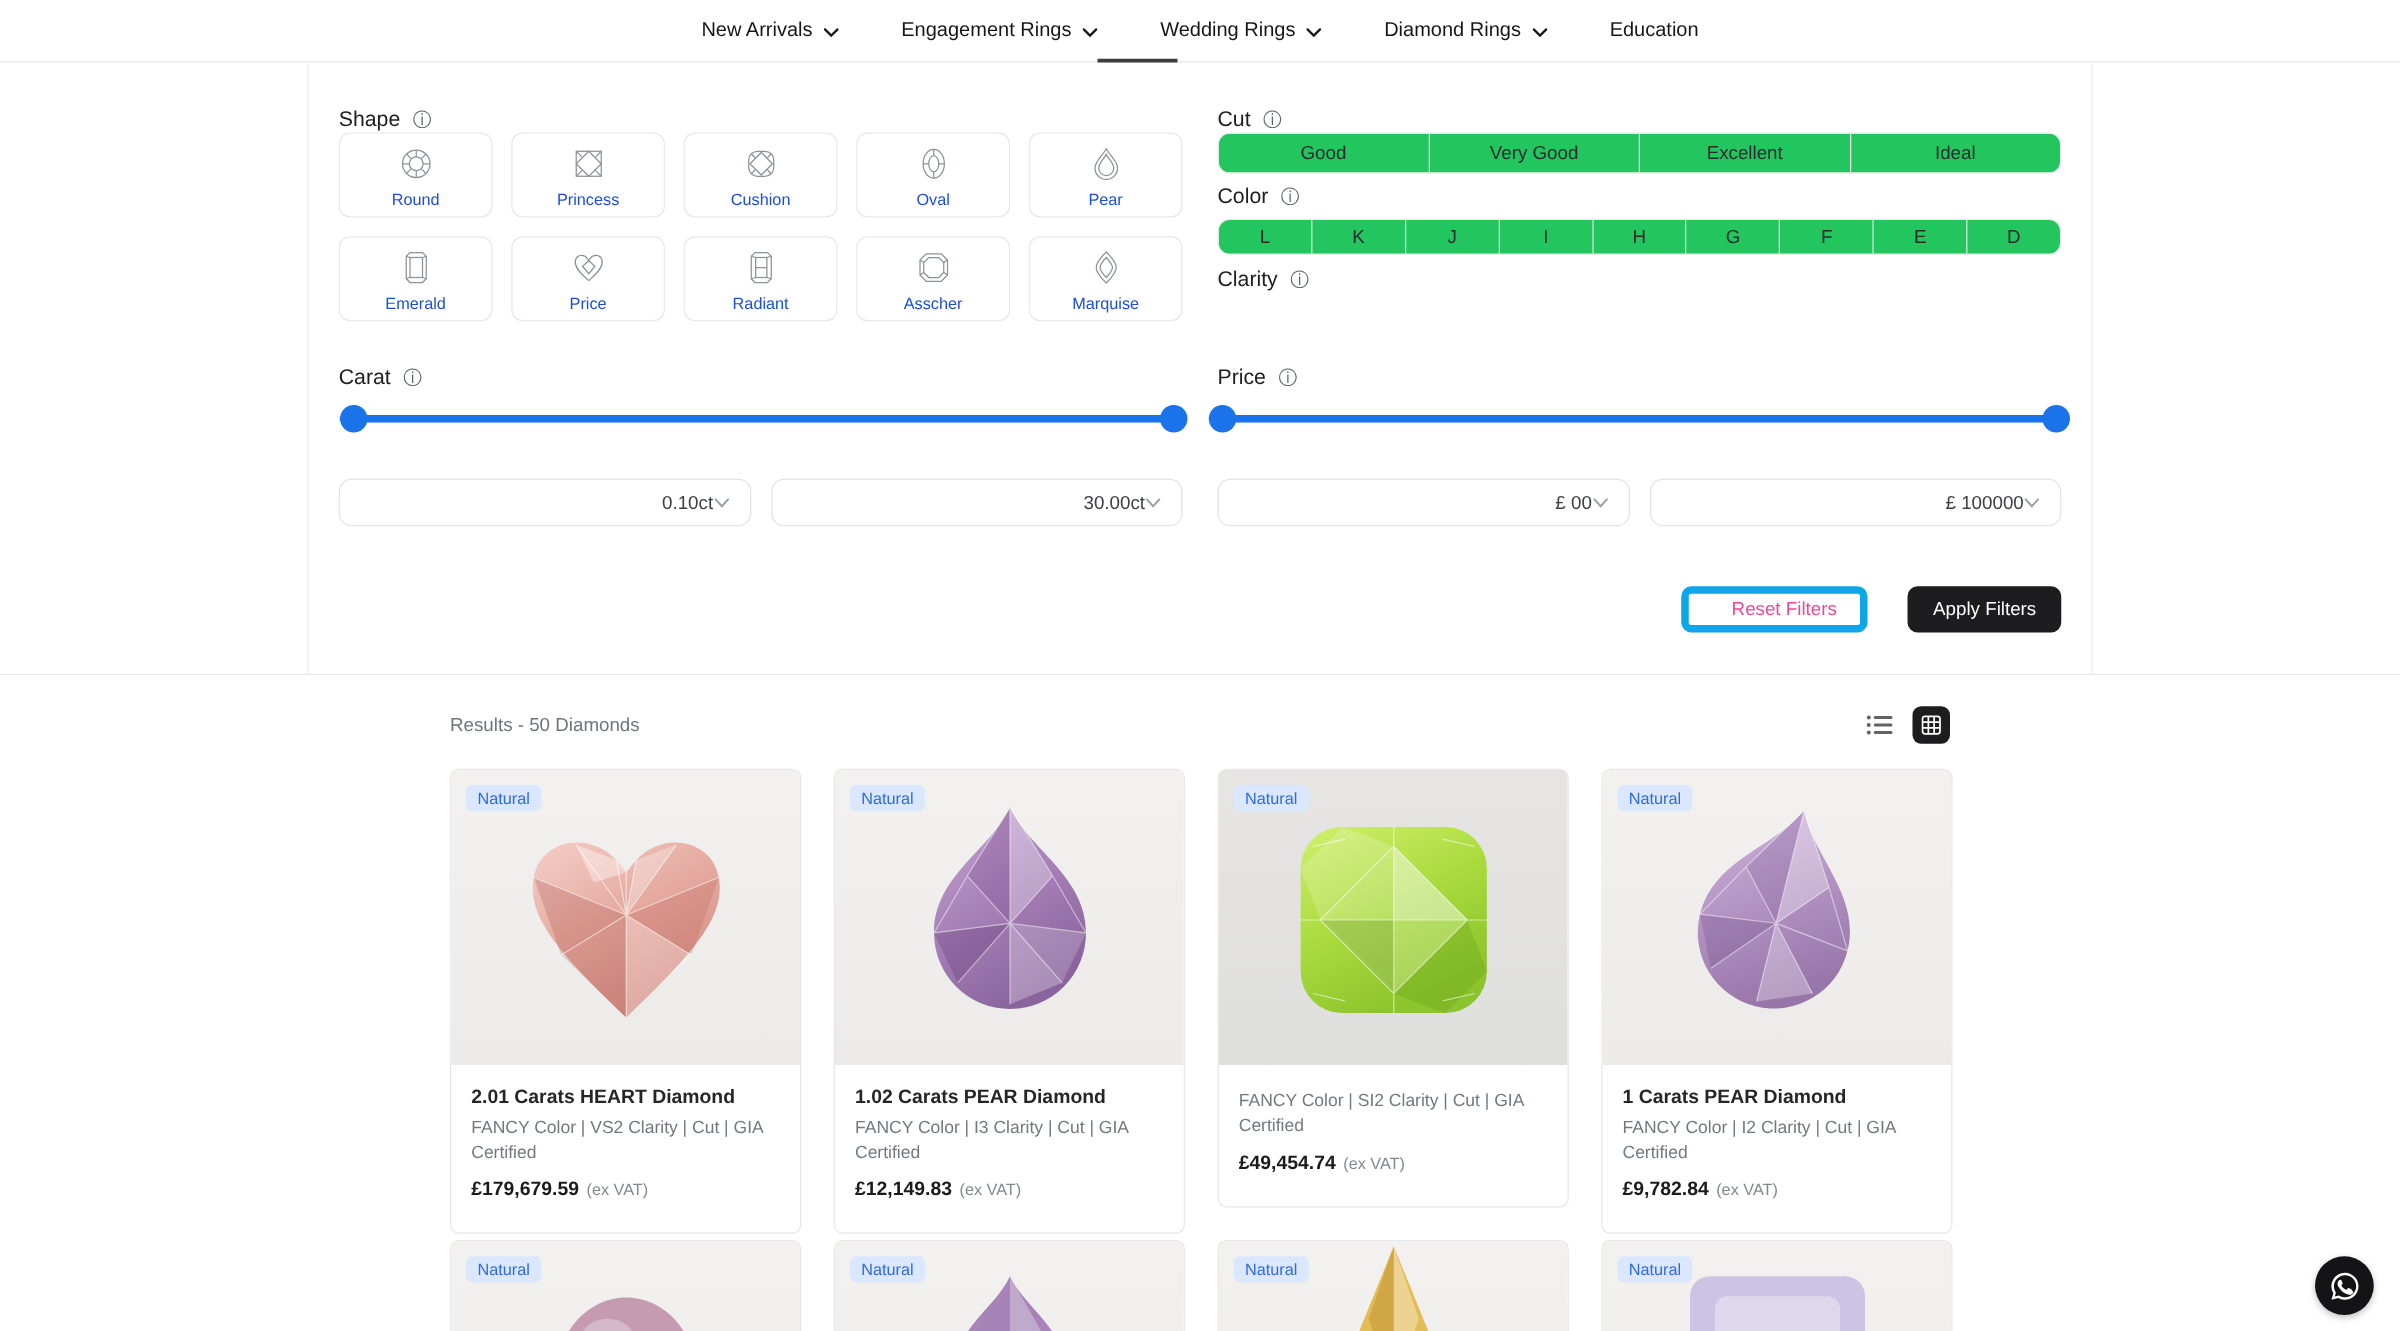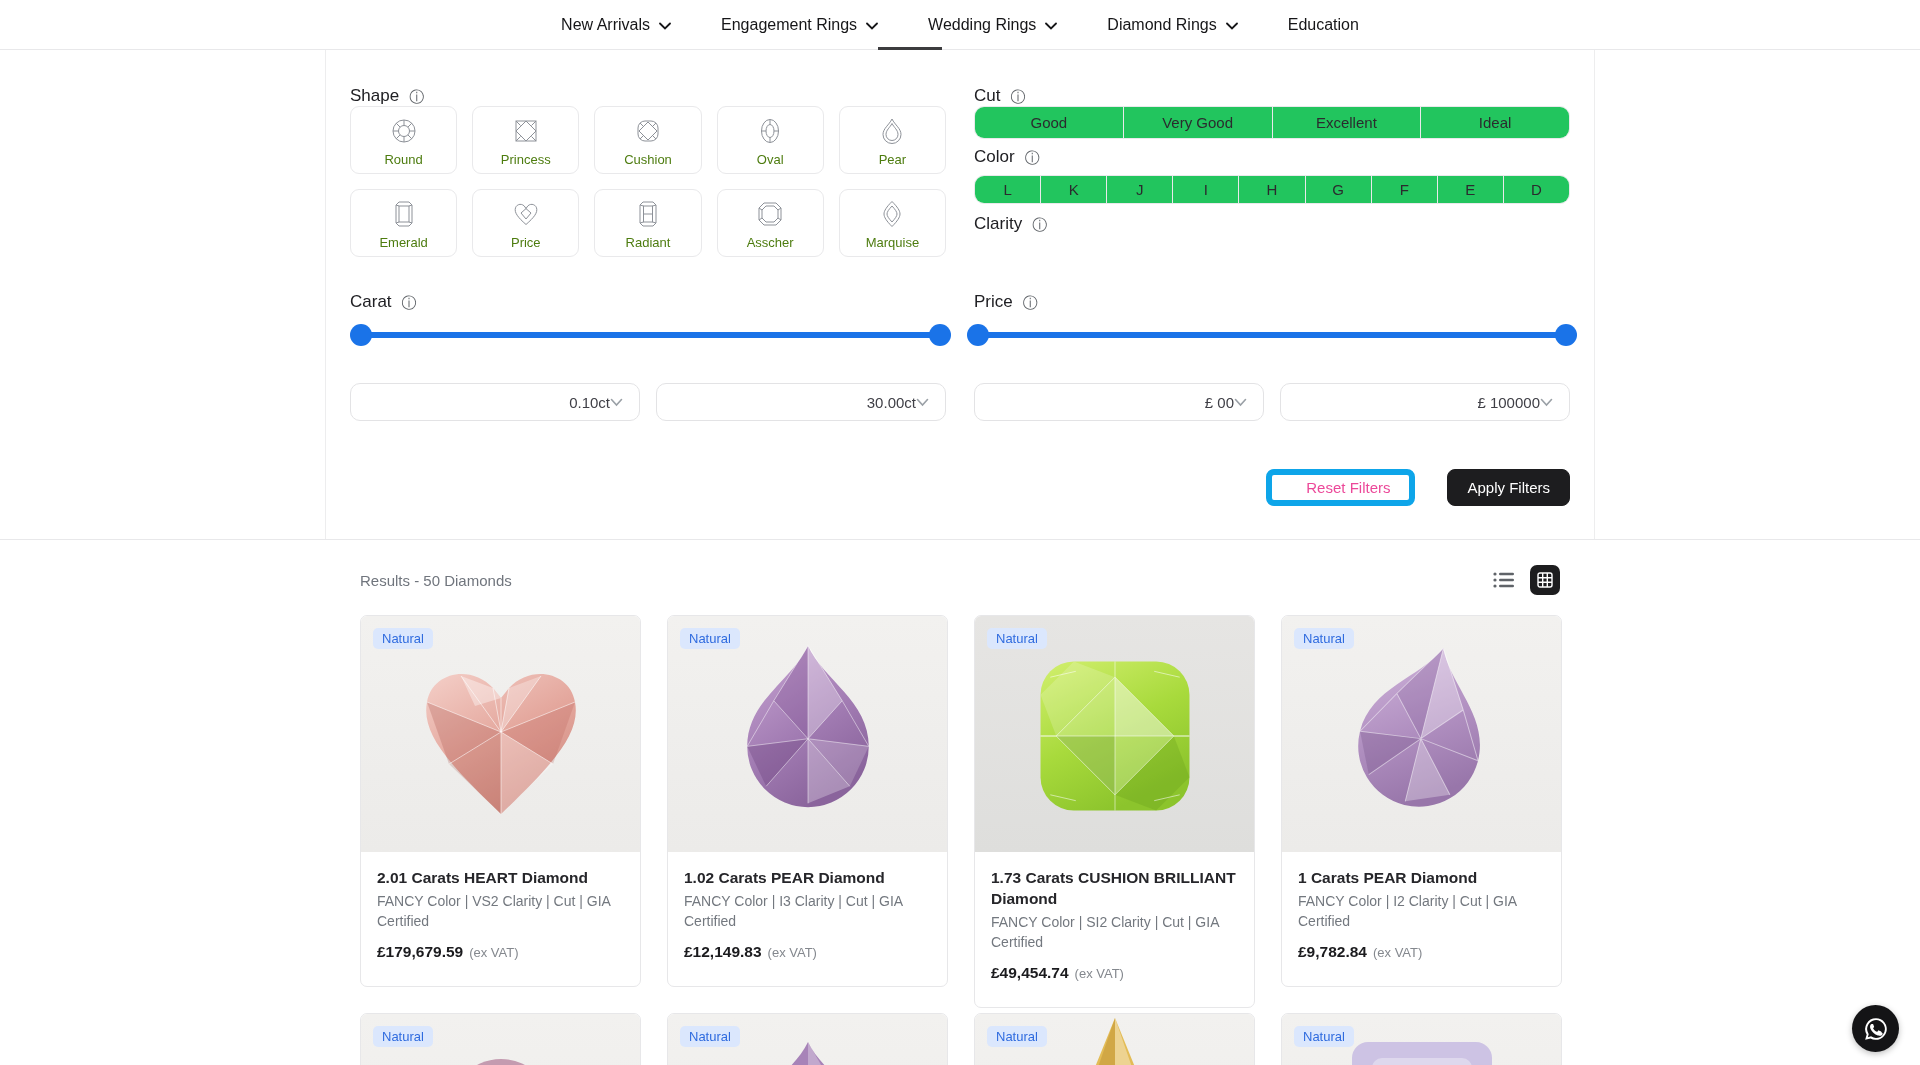--- a/index.html
+++ b/index.html
@@ -7,36 +7,36 @@
     font-family:"Liberation Sans", sans-serif; color:#1b1b1f; }
 
   
   .nav { position:relative; height:50px; border-bottom:1px solid #e8e8ea;
     display:flex; justify-content:center; align-items:center; gap:50px; background:#fff; }
   .nav-item { display:flex; align-items:center; gap:9px; font-size:16px; color:#161618; cursor:pointer; }
   .nav-item svg { margin-top:2px; }
   .nav-underline { position:absolute; left:878px; top:47px; width:64px; height:3px; background:#3c3c3e; }
 
   
-  .container { width:1270px; margin:0 auto; }
+  .container { width:1428px; margin:0 auto; }
   .filter-panel { border-left:1px solid #ededee; border-right:1px solid #ededee;
     padding:36px 24px 33px; }
   .filter-grid { display:grid; grid-template-columns:1fr 1fr; column-gap:28px; row-gap:35px; }
   .sec-label { display:flex; align-items:center; gap:10px; font-size:17px; line-height:20px;
     font-weight:500; color:#202024; }
   .info-ic { color:#5f6368; font-size:15px; line-height:15px; font-weight:400; }
 
   .shape-grid { margin-top:0; display:grid; grid-template-columns:repeat(5,1fr);
     column-gap:15px; row-gap:15px; padding-top:0; margin-top:0; }
   .shape-wrap { margin-top:0; }
   .shape-grid { margin-top:0; }
   .shape-card { height:68px; border:1px solid #e9e9eb; border-radius:9px; background:#fff;
     display:flex; flex-direction:column; align-items:center; justify-content:center; gap:3px; cursor:pointer; }
   .shape-card svg { stroke:#8d9198; fill:none; stroke-width:1; }
-  .shape-label { font-size:13px; color:#4d7c0f; }
+  .shape-label { font-size:13px; color:#1d4ed8; }
 
   .seg { display:flex; border:1px solid #e9e9eb; border-radius:10px; overflow:hidden; background:#fff; }
   .seg-item { flex:1; text-align:center; font-size:15px; color:#2b2b2e; cursor:pointer;
     border-right:1px solid #e9e9eb; background:#22c55e; }
   .seg-item:last-child { border-right:none; }
   .seg-cut .seg-item { padding:7px 0; }
   .seg-color .seg-item { padding:5px 0; }
   .seg-clarity .seg-item { padding:6px 0; }
   .mt8 { margin-top:8px; } .mt10 { margin-top:10px; }
 
@@ -418,21 +418,20 @@
           <polygon points="100,40 160,100 100,100" fill="rgba(255,255,255,0.30)"></polygon>
           <polygon points="40,100 100,160 100,100" fill="rgba(96,150,20,0.30)"></polygon>
           <polygon points="24,58 58,24 100,40 40,100" fill="rgba(255,255,255,0.18)"></polygon>
           <polygon points="176,142 142,176 100,160 160,100" fill="rgba(88,140,18,0.22)"></polygon>
           <g stroke="rgba(255,255,255,0.55)" stroke-width="1" fill="none">
             <path d="M100 24v152 M24 100h152 M100 40 L160 100 L100 160 L40 100 Z M34 40l26-6 M166 40l-26-6 M166 160l-26 6 M34 160l26 6 M40 100 L24 100 M160 100 L176 100"></path>
           </g>
         </svg>
       </div>
       <div class="card-body">
-        <div class="card-title">1.73 Carats CUSHION BRILLIANT Diamond</div>
         <div class="card-desc">FANCY Color | SI2 Clarity | Cut | GIA Certified</div>
         <div class="card-price-row">
           <span class="card-price">£49,454.74</span>
           <span class="card-vat">(ex VAT)</span>
         </div>
       </div>
     </div>
 
     <div class="card">
       <div class="card-img">

